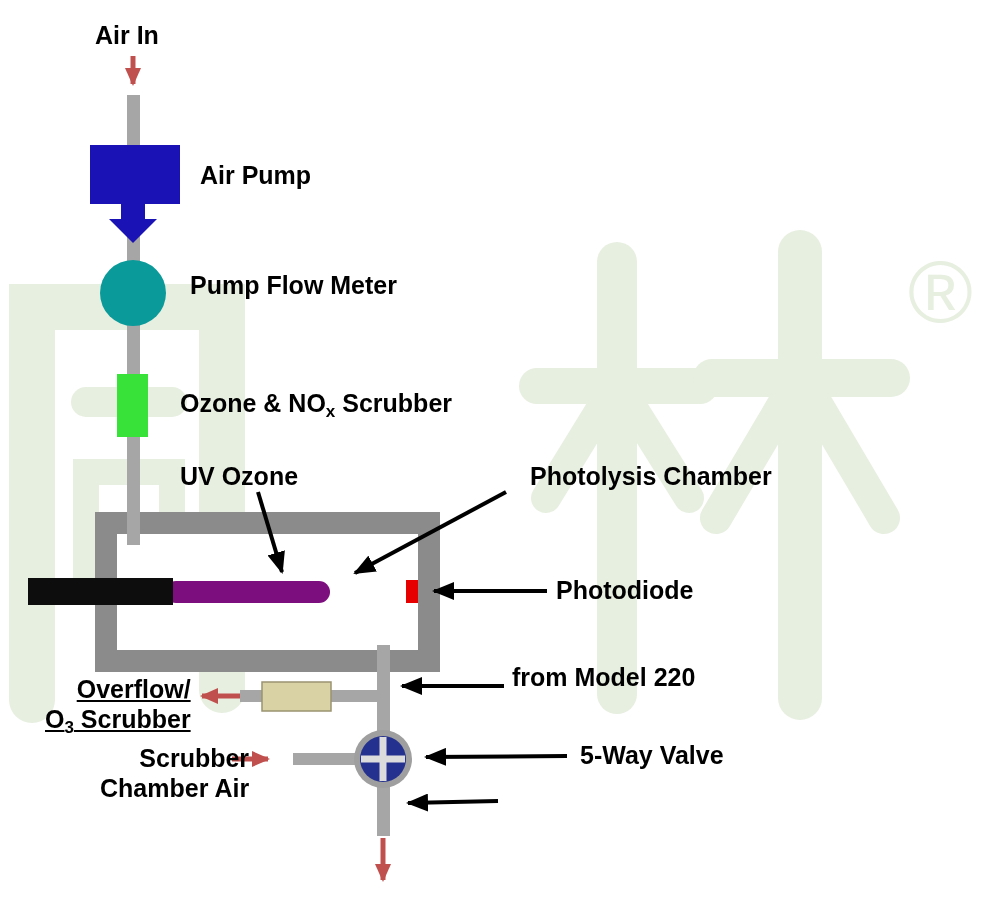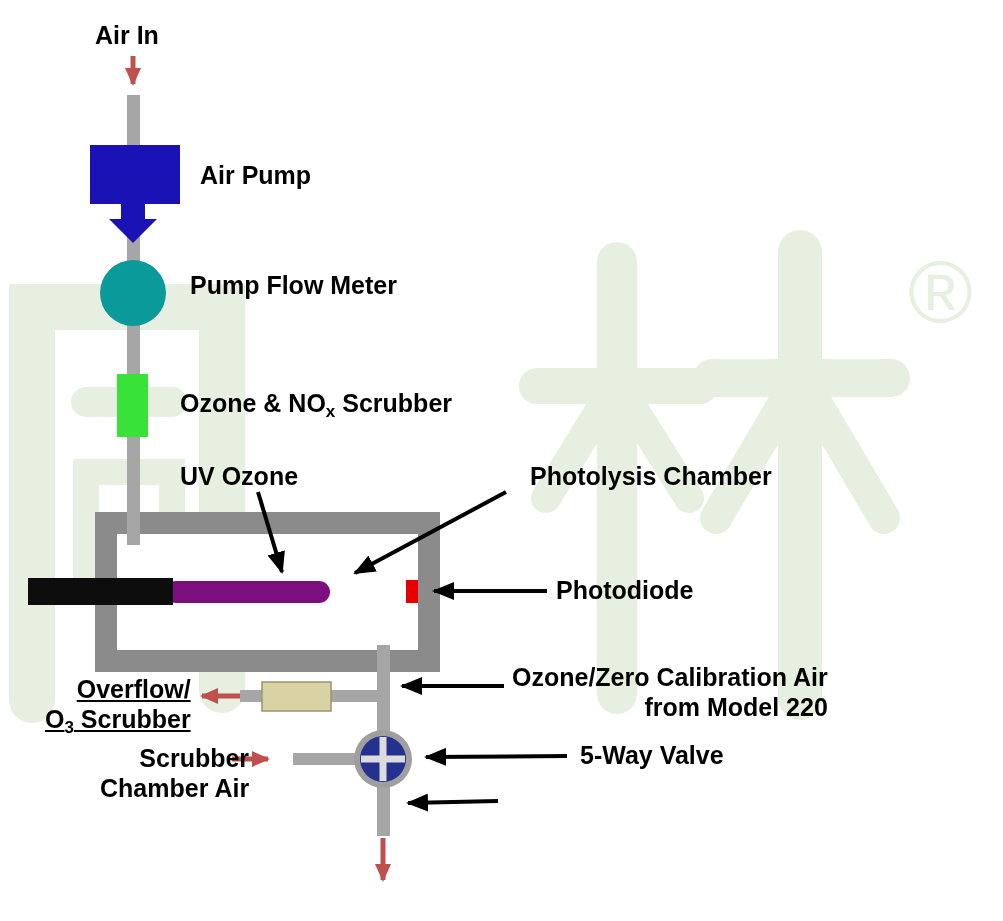--- a/index.html
+++ b/index.html
@@ -105,21 +105,20 @@
     <span>Ozone &amp; NO</span><span class="sub">x</span><span> Scrubber</span>
   </div>
 
   <div class="label" style="left:180px;top:461px;">UV Ozone</div>
 
   <div class="label" style="left:489px;top:461px;margin-left:41px;">Photolysis Chamber</div>
 
   <div class="label" style="left:556px;top:575px;">Photodiode</div>
 
   <div class="label" style="left:512px;top:662px;">
-    <div>Ozone/Zero Calibration Air</div>
     <div>from Model 220</div>
   </div>
 
   <div class="label" style="left:45px;top:674px;text-decoration:underline;">
     <div>Overflow/</div>
     <div><span>O</span><span class="sub">3</span><span> Scrubber</span></div>
   </div>
 
   <div class="label" style="left:100px;top:743px;">
     <div>Scrubber</div>

